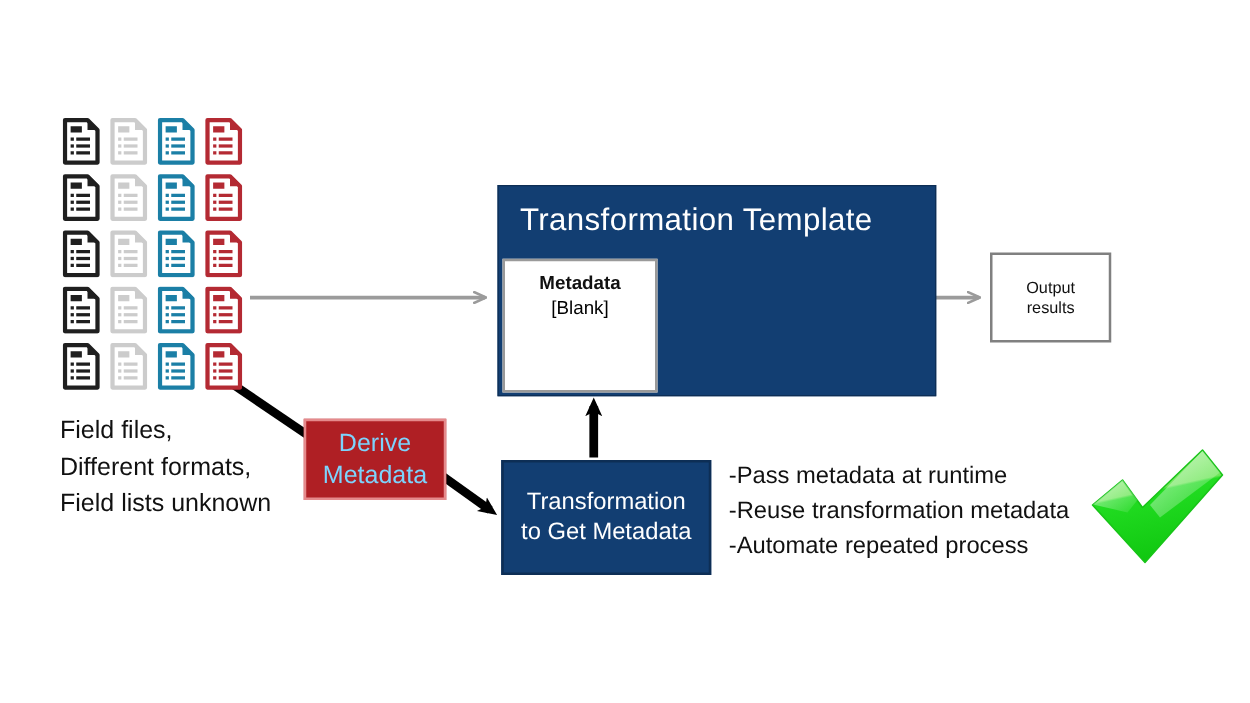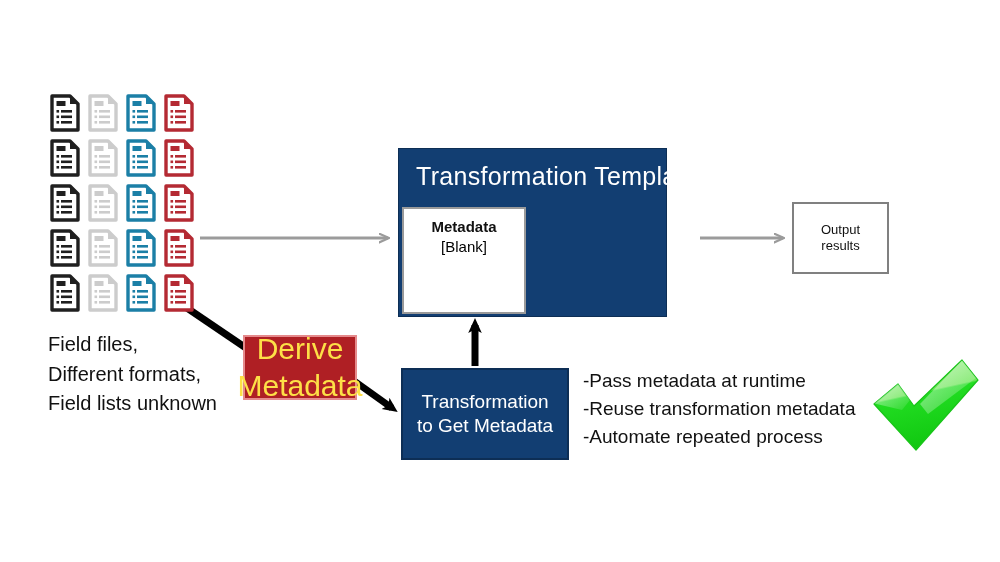--- a/index.html
+++ b/index.html
@@ -49,21 +49,21 @@
     box-sizing: border-box;
     display: flex;
     align-items: center;
     justify-content: center;
     text-align: center;
   }
 
   #transformation-template {
     left: 398px;
     top: 148px;
-    width: 269px;
+    width: 351px;
     height: 169px;
     background: #123E72;
     border: 1px solid #0d2e55;
     align-items: flex-start;
     justify-content: flex-start;
   }
   #transformation-template .tt-title {
     color: #ffffff;
     font-size: 25px;
     padding: 13px 0 0 17px;
@@ -116,22 +116,22 @@
     left: 243px;
     top: 335px;
     width: 114px;
     height: 65px;
     background: #AF1F24;
     border: 2px solid #E58a8c;
     flex-direction: column;
     line-height: 1.22;
   }
   #derive-metadata span {
-    font-size: 30px;
-    color: #fde047;
+    font-size: 20px;
+    color: #7dd3fc;
     display: block;
   }
 
   #transformation-get-metadata {
     left: 401px;
     top: 368px;
     width: 168px;
     height: 92px;
     background: #123E72;
     border: 2px solid #0d2e55;

